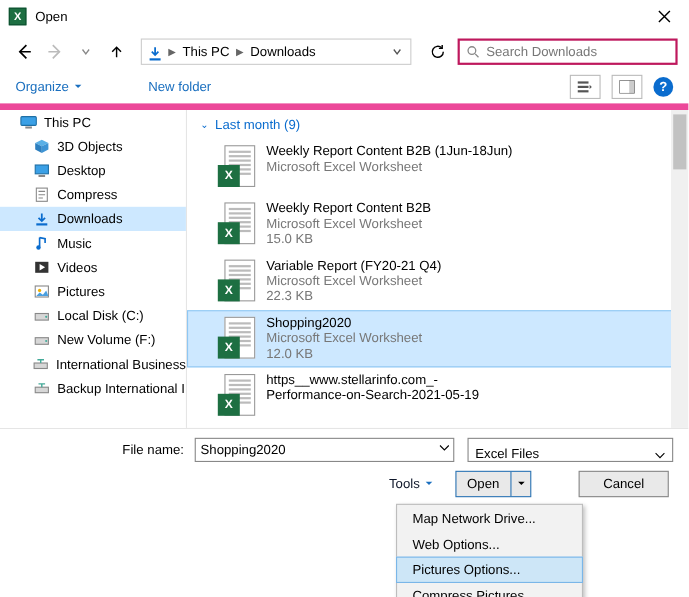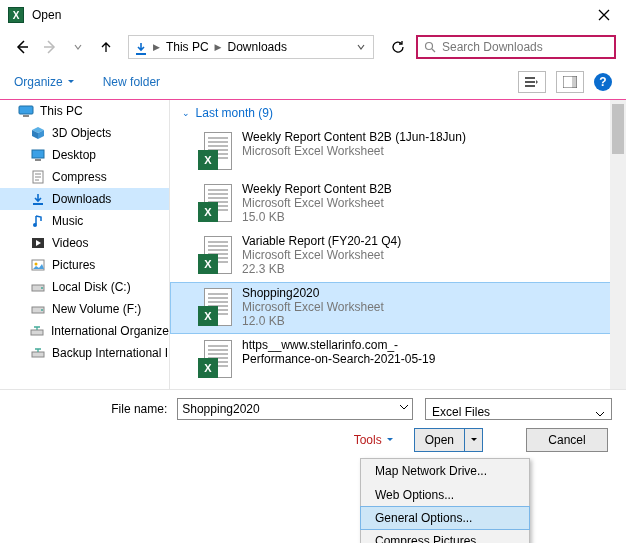--- a/index.html
+++ b/index.html
@@ -14,21 +14,21 @@
   .nav-btn.active { color:#000; }
   .up-btn { width:24px; height:24px; display:flex; align-items:center; justify-content:center; }
   .addr { flex:1; height:24px; border:1px solid #ccc; display:flex; align-items:center; padding:0 4px; gap:4px; margin:0 6px; }
   .addr .pc-icon { width:16px; height:12px; display:inline-block; }
   .addr .crumb { padding:0 2px; }
   .addr .sep { color:#666; font-size:9px; }
   .addr .spacer { flex:1; }
   .addr .chev { color:#555; font-size:9px; padding:0 4px; }
   .refresh { width:28px; height:24px; display:flex; align-items:center; justify-content:center; border-left:0; }
   .search { width:200px; height:24px; border:2px solid #be185d; display:flex; align-items:center; padding:0 6px; gap:6px; color:#777; }
-  .toolbar { height:36px; border-bottom:1px solid #ec4899; display:flex; align-items:center; padding:0 14px; gap:8px; }
+  .toolbar { height:36px; border-bottom:6px solid #ec4899; display:flex; align-items:center; padding:0 14px; gap:40px; }
   .toolbar .org { color:#1a6fbf; display:flex; align-items:center; gap:4px;}
   .toolbar .newf { color:#1a6fbf;margin-left:20px; }
   .toolbar .right { margin-left:auto; display:flex; align-items:center; gap:10px; }
   .toolbar .viewbtn { width:28px; height:22px; border:1px solid #bbb; display:flex; align-items:center; justify-content:center; color:#444;}
   .toolbar .help { width:18px; height:18px; border-radius:50%; background:#0a6cce; color:#fff; display:flex; align-items:center; justify-content:center; font-weight:bold; font-size:12px; }
   .body { display:flex; height:290px; border-bottom:1px solid #e5e5e5; }
   .sidebar { width:170px; border-right:1px solid #e5e5e5; overflow:hidden; position:relative; background:#fff;}
   .sidebar .item { height:22px; display:flex; align-items:center; padding-left:18px; gap:6px; white-space:nowrap; }
   .sidebar .item.sub { padding-left:30px; }
   .sidebar .item.sel { background:#cde8ff; }
@@ -47,21 +47,21 @@
   .finfo .fname { color:#000; }
   .finfo .ftype { color:#777; }
   .finfo .fsize { color:#777; }
   .footer { padding:8px 14px 0 14px; }
   .fnrow { display:flex; align-items:center; gap:6px; margin-bottom:8px; }
   .fnrow .lbl { width:160px; text-align:right; padding-right:4px;}
   .fnrow input { height:22px; border:1px solid #888; padding:0 4px; font-size:12px; }
   .fnrow .combo { height:22px; border:1px solid #888; display:flex; align-items:flex-end; padding:0 6px; justify-content:space-between;}
   .btnrow { display:flex; align-items:center; justify-content:flex-end; gap:10px; padding-right:4px; margin-top:6px; margin-bottom:8px;}
   .btn { height:24px; border:1px solid #888; background:#e9e9e9; display:flex; align-items:center; justify-content:center; padding:0 10px; font-size:12px; position:relative;}
-  .btn.tools { background:transparent; border:none; color:#b91c1c; gap:4px;text-align:right;}
+  .btn.tools { background:transparent; border:none; color:#0f172a; gap:4px;text-align:right;}
   .btn.open { border:1px solid #2e76b6; padding-right:0;}
   .btn.open .split { width:18px; height:100%; border-left:1px solid #2e76b6; display:flex; align-items:center; justify-content:center; margin-left:10px;}
   .menu { position:absolute; left:360px; top:458px; width:170px; background:#f2f2f2; border:1px solid #bdbdbd; box-shadow:2px 2px 4px rgba(0,0,0,0.25); }
   .menu .mitem { height:24px; display:flex; align-items:center; padding:0 14px; font-size:12px; }
   .menu .mitem.hl { background:#cde6f7; border:1px solid #7ab6e8; margin:-1px; }
   
   svg { display:block; }
 </style>
 </head>
 <body>
@@ -257,21 +257,21 @@
         </span>
       <span>New Volume (F:)</span>
     </div>
     <div class="item sub">
       <span class="ic">
           <svg width="14" height="12" viewBox="0 0 14 12">
             <rect x="1" y="5" width="12" height="5" fill="#d7d7d7" stroke="#888"></rect>
             <path d="M7 5 v-3 M4 2 h6" stroke="#4a9" stroke-width="1.3"></path>
           </svg>
         </span>
-      <span>International Organize</span>
+      <span>International Business</span>
     </div>
     <div class="item sub">
       <span class="ic">
           <svg width="14" height="12" viewBox="0 0 14 12">
             <rect x="1" y="5" width="12" height="5" fill="#d7d7d7" stroke="#888"></rect>
             <path d="M7 5 v-3 M4 2 h6" stroke="#4a9" stroke-width="1.3"></path>
           </svg>
         </span>
       <span>Backup International I</span>
     </div>
@@ -381,15 +381,15 @@
     </span>
     <span class="btn" style="width:82px;margin-left:33px;">
       <span>Cancel</span>
     </span>
   </div>
 </div>
 
 <div class="menu">
   <div class="mitem">Map Network Drive...</div>
   <div class="mitem">Web Options...</div>
-  <div class="mitem hl">General Options...</div>
+  <div class="mitem hl">Pictures Options...</div>
   <div class="mitem">Compress Pictures...</div>
 </div>
 
 </body></html>

